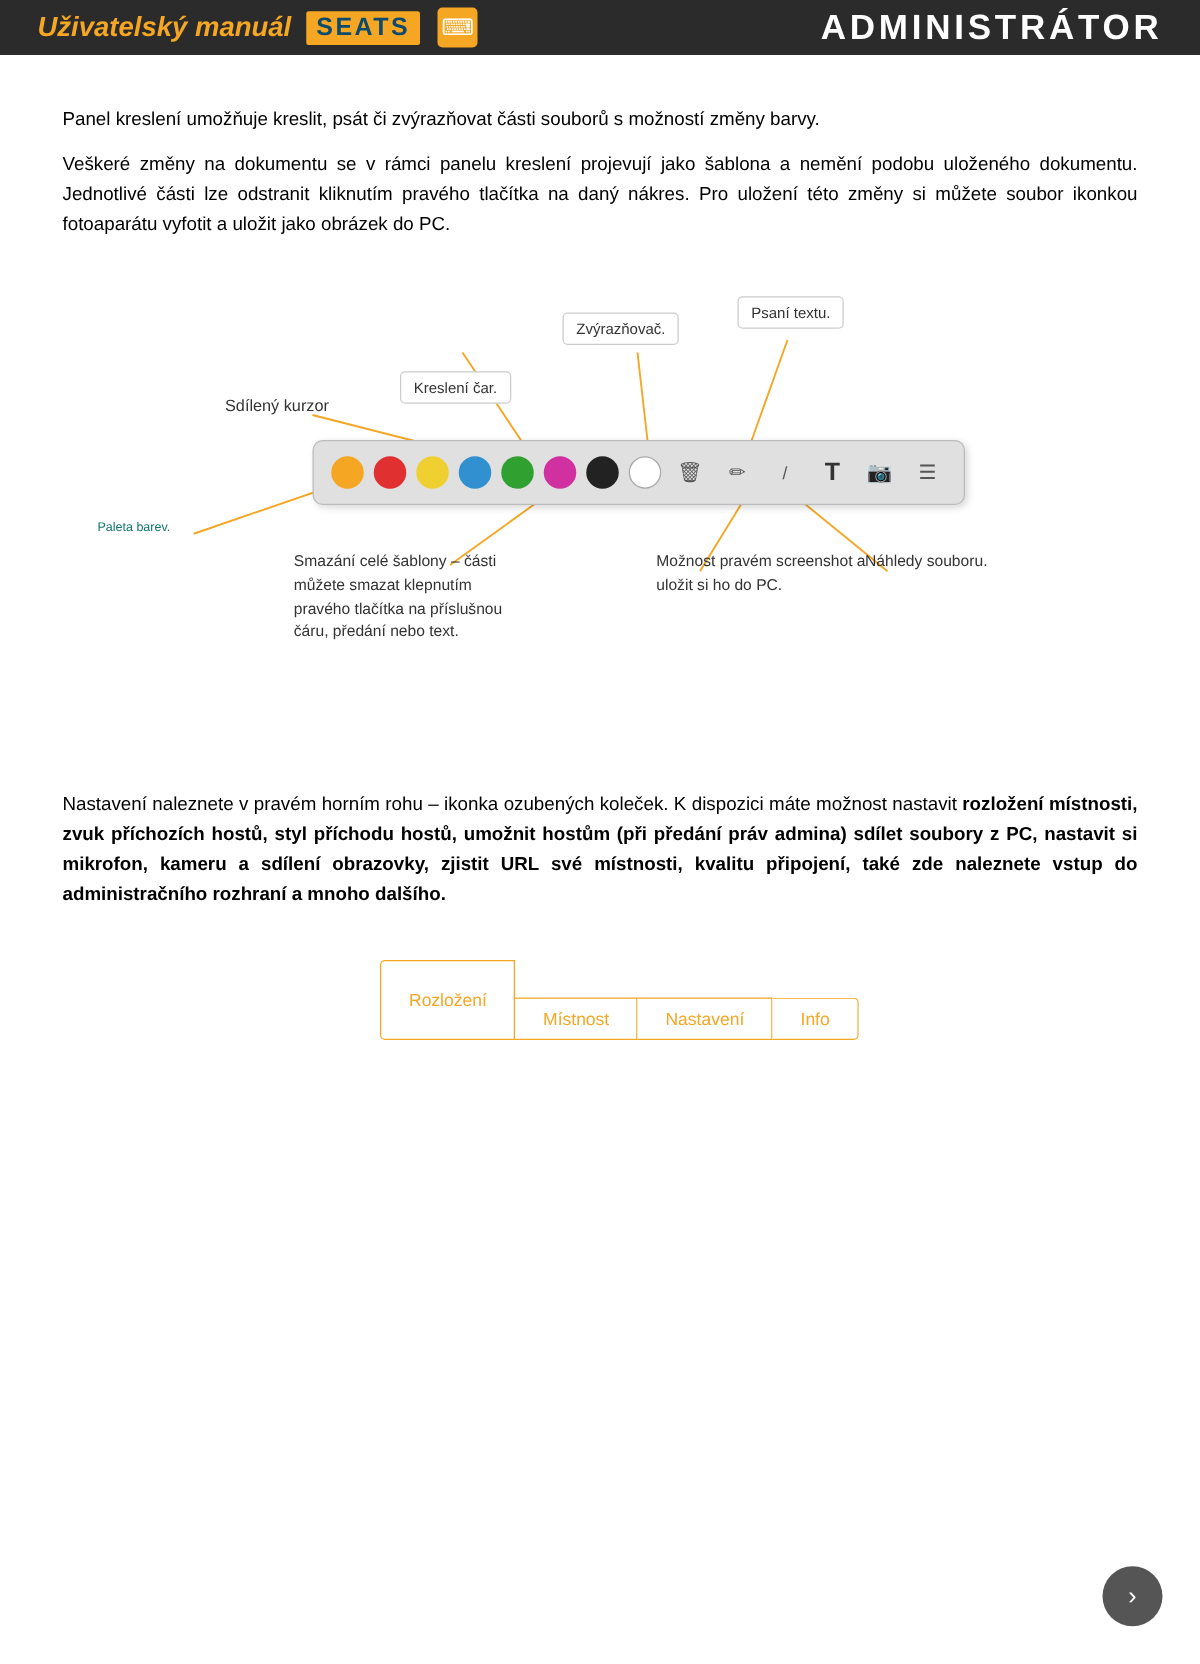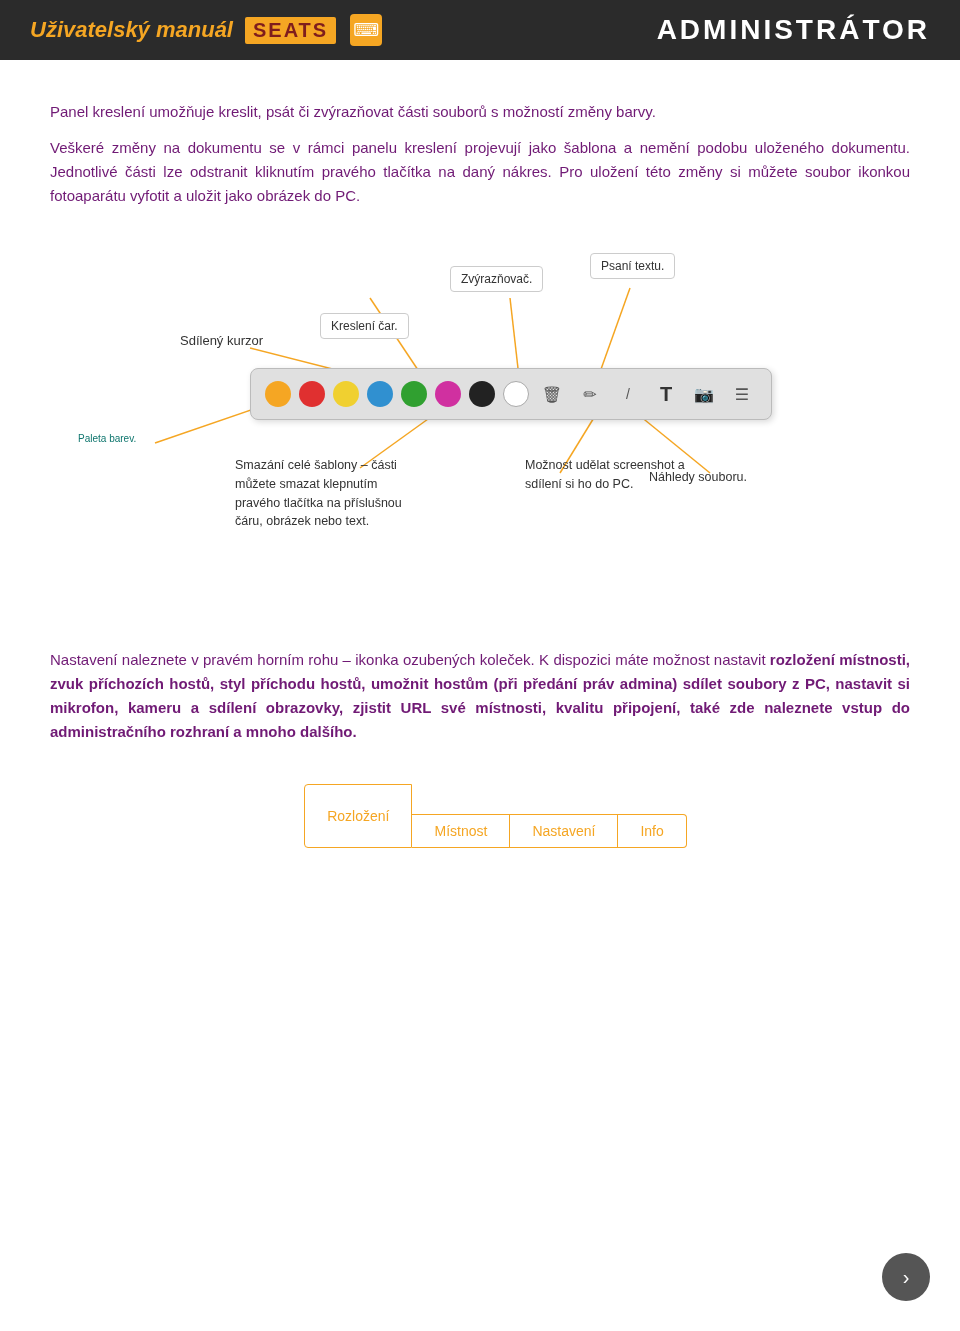--- a/index.html
+++ b/index.html
@@ -13,39 +13,39 @@
       overflow-x: hidden;
     }
 
     
     .header {
       background: #2b2b2b;
       display: flex;
       align-items: center;
       justify-content: space-between;
       padding: 8px 30px;
-      height: 60px;
+      height: 44px;
     }
     .header-logo {
       display: flex;
       align-items: center;
       gap: 8px;
     }
     .header-logo-text {
       color: #fff;
       font-size: 22px;
       font-weight: bold;
       font-style: italic;
     }
     .header-logo-text span {
       color: #f5a623;
     }
     .header-seats {
       background: #f5a623;
-      color: #7f1d1d;
+      color: #0c4a6e;
       font-size: 20px;
       font-weight: bold;
       letter-spacing: 2px;
       padding: 2px 8px;
       border-radius: 2px;
       margin-left: 4px;
     }
     .header-icon {
       background: #f5a623;
       border-radius: 4px;
@@ -75,21 +75,21 @@
       color: #f5a623;
       font-size: 20px;
       font-weight: bold;
       margin-bottom: 20px;
     }
 
     
     .body-text {
       font-size: 15px;
       line-height: 1.6;
-      color: #701a75;
+      color: #000000;
       margin-bottom: 12px;
       text-align: justify;
     }
 
     
     .diagram-area {
       position: relative;
       margin: 30px 0 40px 0;
       height: 370px;
     }
@@ -304,25 +304,25 @@
 
       <div class="toolbar-icon" style="font-size:14px;">/</div>
 
       <div class="toolbar-icon" style="font-size:20px; font-weight:bold; color:#333;">T</div>
 
       <div class="toolbar-icon">📷</div>
 
       <div class="toolbar-icon">☰</div>
     </div>
 
-    <div class="desc-box" style="left:185px; top:218px;">Smazání celé šablony – části můžete smazat klepnutím pravého tlačítka na příslušnou čáru, obrázek nebo text.</div>
-
-    <div class="desc-box" style="left:475px; top:218px;">Možnost udělat screenshot a sdílení si ho do PC.</div>
-
-    <div class="desc-box" style="left:599px; top:218px;margin-top:12px;">Náhledy souboru.</div>
+    <div class="desc-box" style="left:185px; top:218px;">Smazání celé šablony – části můžete smazat klepnutím pravého tlačítka na příslušnou čáru, předání nebo text.</div>
+
+    <div class="desc-box" style="left:475px; top:218px;">Možnost pravém screenshot a uložit si ho do PC.</div>
+
+    <div class="desc-box" style="left:642px; top:218px;">Náhledy souboru.</div>
 
   </div>
 
   <div class="section-43">
     <p class="body-text">
       <span>Nastavení naleznete v pravém horním rohu – ikonka ozubených koleček.  K dispozici máte možnost nastavit </span><strong>rozložení místnosti, zvuk příchozích hostů, styl příchodu hostů, umožnit hostům (při předání práv admina) sdílet soubory z PC, nastavit si mikrofon, kameru a sdílení obrazovky, zjistit URL své místnosti, kvalitu připojení, také zde naleznete vstup do administračního rozhraní a mnoho dalšího.</strong>
     </p>
   </div>
 
   <div class="tabs-container">

